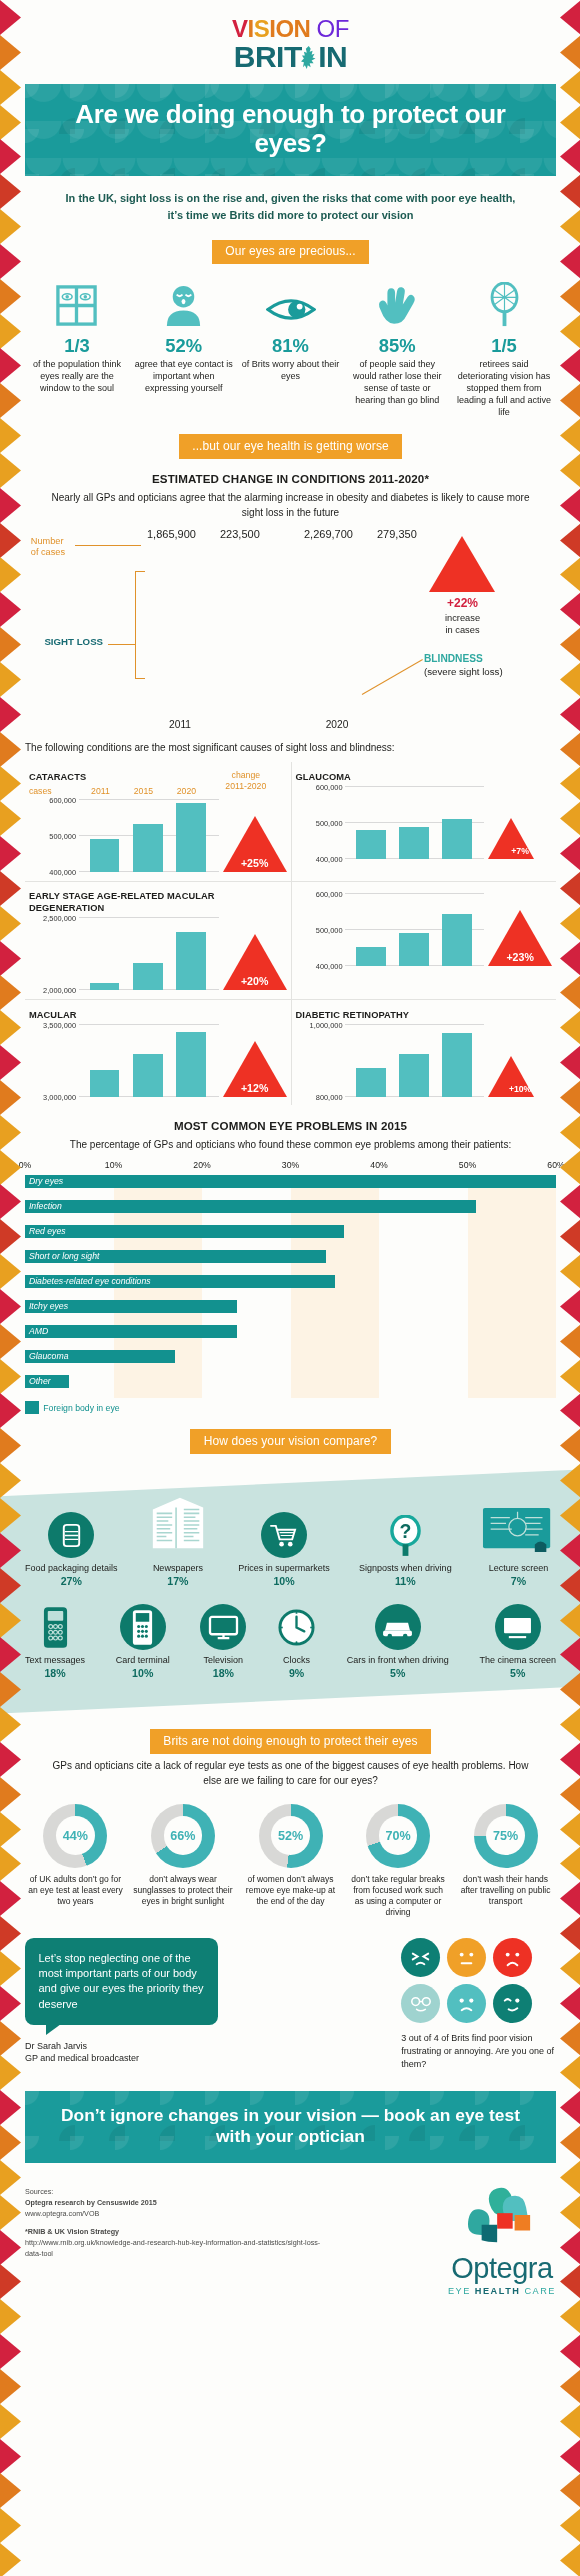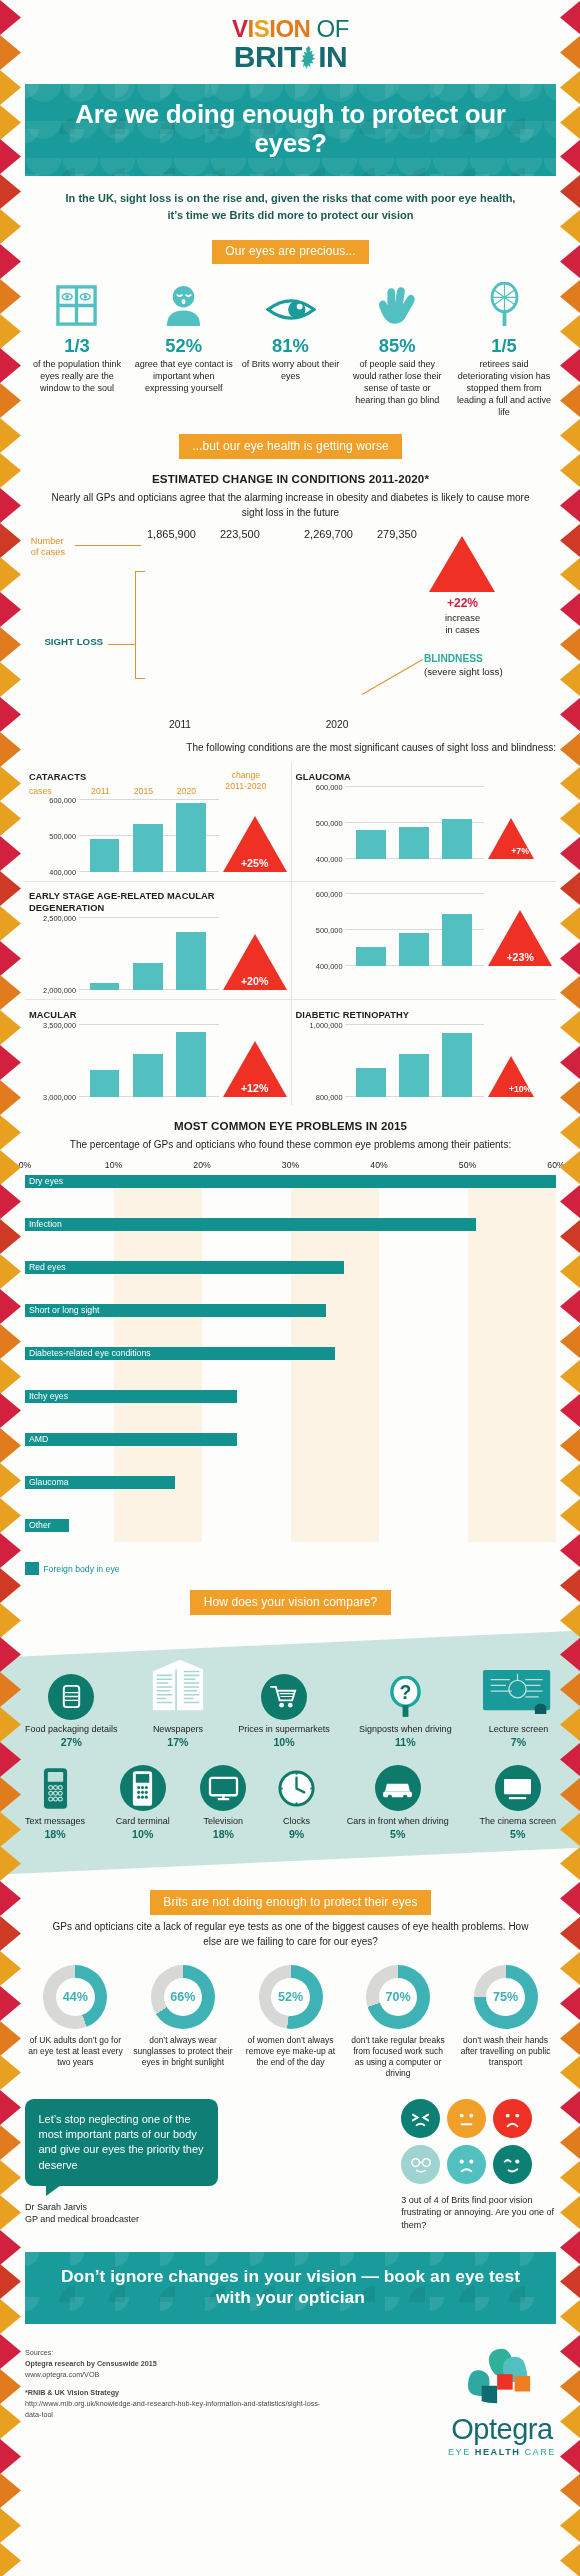--- a/index.html
+++ b/index.html
@@ -24,21 +24,21 @@
   }
   .zig.right i:before { clip-path: polygon(100% 0, 0 50%, 100% 100%); }
 
   .inner { position:relative; z-index:2; padding:0 25px; }
 
   
   .logo { text-align:center; padding:17.4px 0 11.6px; }
   .logo .l1 { font-size:24px; font-weight:bold; letter-spacing:-0.5px; line-height:1; }
   .logo .l2 { font-size:30px; font-weight:bold; letter-spacing:-0.5px; line-height:1.05; color:#176a72; position:relative;}
   .v1{color:#d2213f;} .v2{color:#e07b1e;} .v3{color:#e8a020;} .v4{color:#e07b1e;} .v5{color:#e07b1e;}
-  .of { color:#0f766e; font-weight:normal; }
+  .of { color:#6d28d9; font-weight:normal; }
   .uk-map { display:inline-block; width:16.5px; height:25px; vertical-align:-3.9px; position:relative; }
   .uk-map svg { position:absolute; left:-1.9px; top:-1px; }
 
   
   .hero {
     background:#1a9b9b; color:#fff; text-align:center;
     padding:15.5px 17.4px 17.4px; font-size:26px; font-weight:bold; line-height:1.12;
     letter-spacing:-0.3px;
     background-image:
       radial-gradient(circle at 0% 0%, rgba(255,255,255,.09) 13.5px, transparent 14.5px),
@@ -82,21 +82,21 @@
   .tri-red {
     position:absolute; width:0; height:0; border-left:33px solid transparent;
     border-right:33px solid transparent; border-bottom:56px solid #ee3124;
   }
   .tri-lbl { position:absolute; text-align:center; font-size:9.3px; line-height:1.3; width:93px;}
   .tri-lbl b { color:#d2213f; font-size:12px; }
   .blind-lbl { position:absolute; font-size:9.7px; line-height:1.3; }
   .blind-lbl b { color:#2fa8a0; font-size:10.2px; }
   .leader { position:absolute; background:#e0922b; height:1px; transform-origin:left center; }
 
-  .conds-line { text-align:right; font-size:10px; margin-top:5.8px; }
+  .conds-line { text-align:left; font-size:10px; margin-top:5.8px; }
 
   
   .grid6 { display:grid; grid-template-columns:1fr 1fr; margin-top:9.7px; }
   .cell { padding:8.7px 3.9px 8.7px 3.9px; position:relative; }
   .cell.bl { border-left:1px solid #e3e3e0; }
   .cell.bt { border-top:1px solid #e3e3e0; }
   .cell h4 { font-size:9.3px; font-weight:bold; letter-spacing:0.1px; line-height:1.3; }
   .cell .hdrow { display:flex; font-size:8.7px; color:#e0922b; margin-top:2.9px; }
   .cell .hdrow span { }
   .mini { display:flex; align-items:flex-end; margin-top:3.9px; height:72px; }
@@ -116,21 +116,21 @@
   .mini .tri.sm .sh { border-left-width:23px; border-right-width:23px; border-bottom-width:41px; }
   .mini .tri.sm .pc { font-size:8.7px; }
   .chg-hdr { position:absolute; right:7.7px; top:7.7px; text-align:center; color:#e0922b; font-size:8.7px; line-height:1.25; width:74px;}
 
   
   .hbar-wrap { margin-top:13.5px; }
   .axis-pc { display:flex; font-size:8.7px; margin:7.7px 0 3.9px 0; position:relative; height:11.6px; }
   .axis-pc span { position:absolute; transform:translateX(-50%); }
   .hrows { position:relative; }
   .hband { position:absolute; top:0; bottom:0; background:#fdf3e4; }
-  .hrow { position:relative; height:23px; margin-bottom:20px; }
+  .hrow { position:relative; height:23px; margin-bottom:2px;font-style:italic; }
   .hrow .fill { height:12.6px; background:#12918f; display:flex; align-items:center; }
   .hrow .lbl { position:absolute; left:3.9px; top:0; height:12.6px; line-height:12.6px; font-size:8.7px; color:#fff; white-space:nowrap; }
   .hlegend { display:flex; align-items:center; margin-top:2.9px; font-size:8.7px; color:#12918f; }
   .hlegend .sw { width:13.5px; height:12.6px; background:#12918f; margin-right:4.8px; }
 
   
   .band { position:relative; margin-top:15.5px; }
   .band-bg { position:absolute; left:-25px; right:-25px; top:0; bottom:0; background:#c9e3df;
     clip-path: polygon(0 11%, 100% 0, 100% 89%, 0 100%); }
   .band-inner { position:relative; padding:25px 0 33px; }

